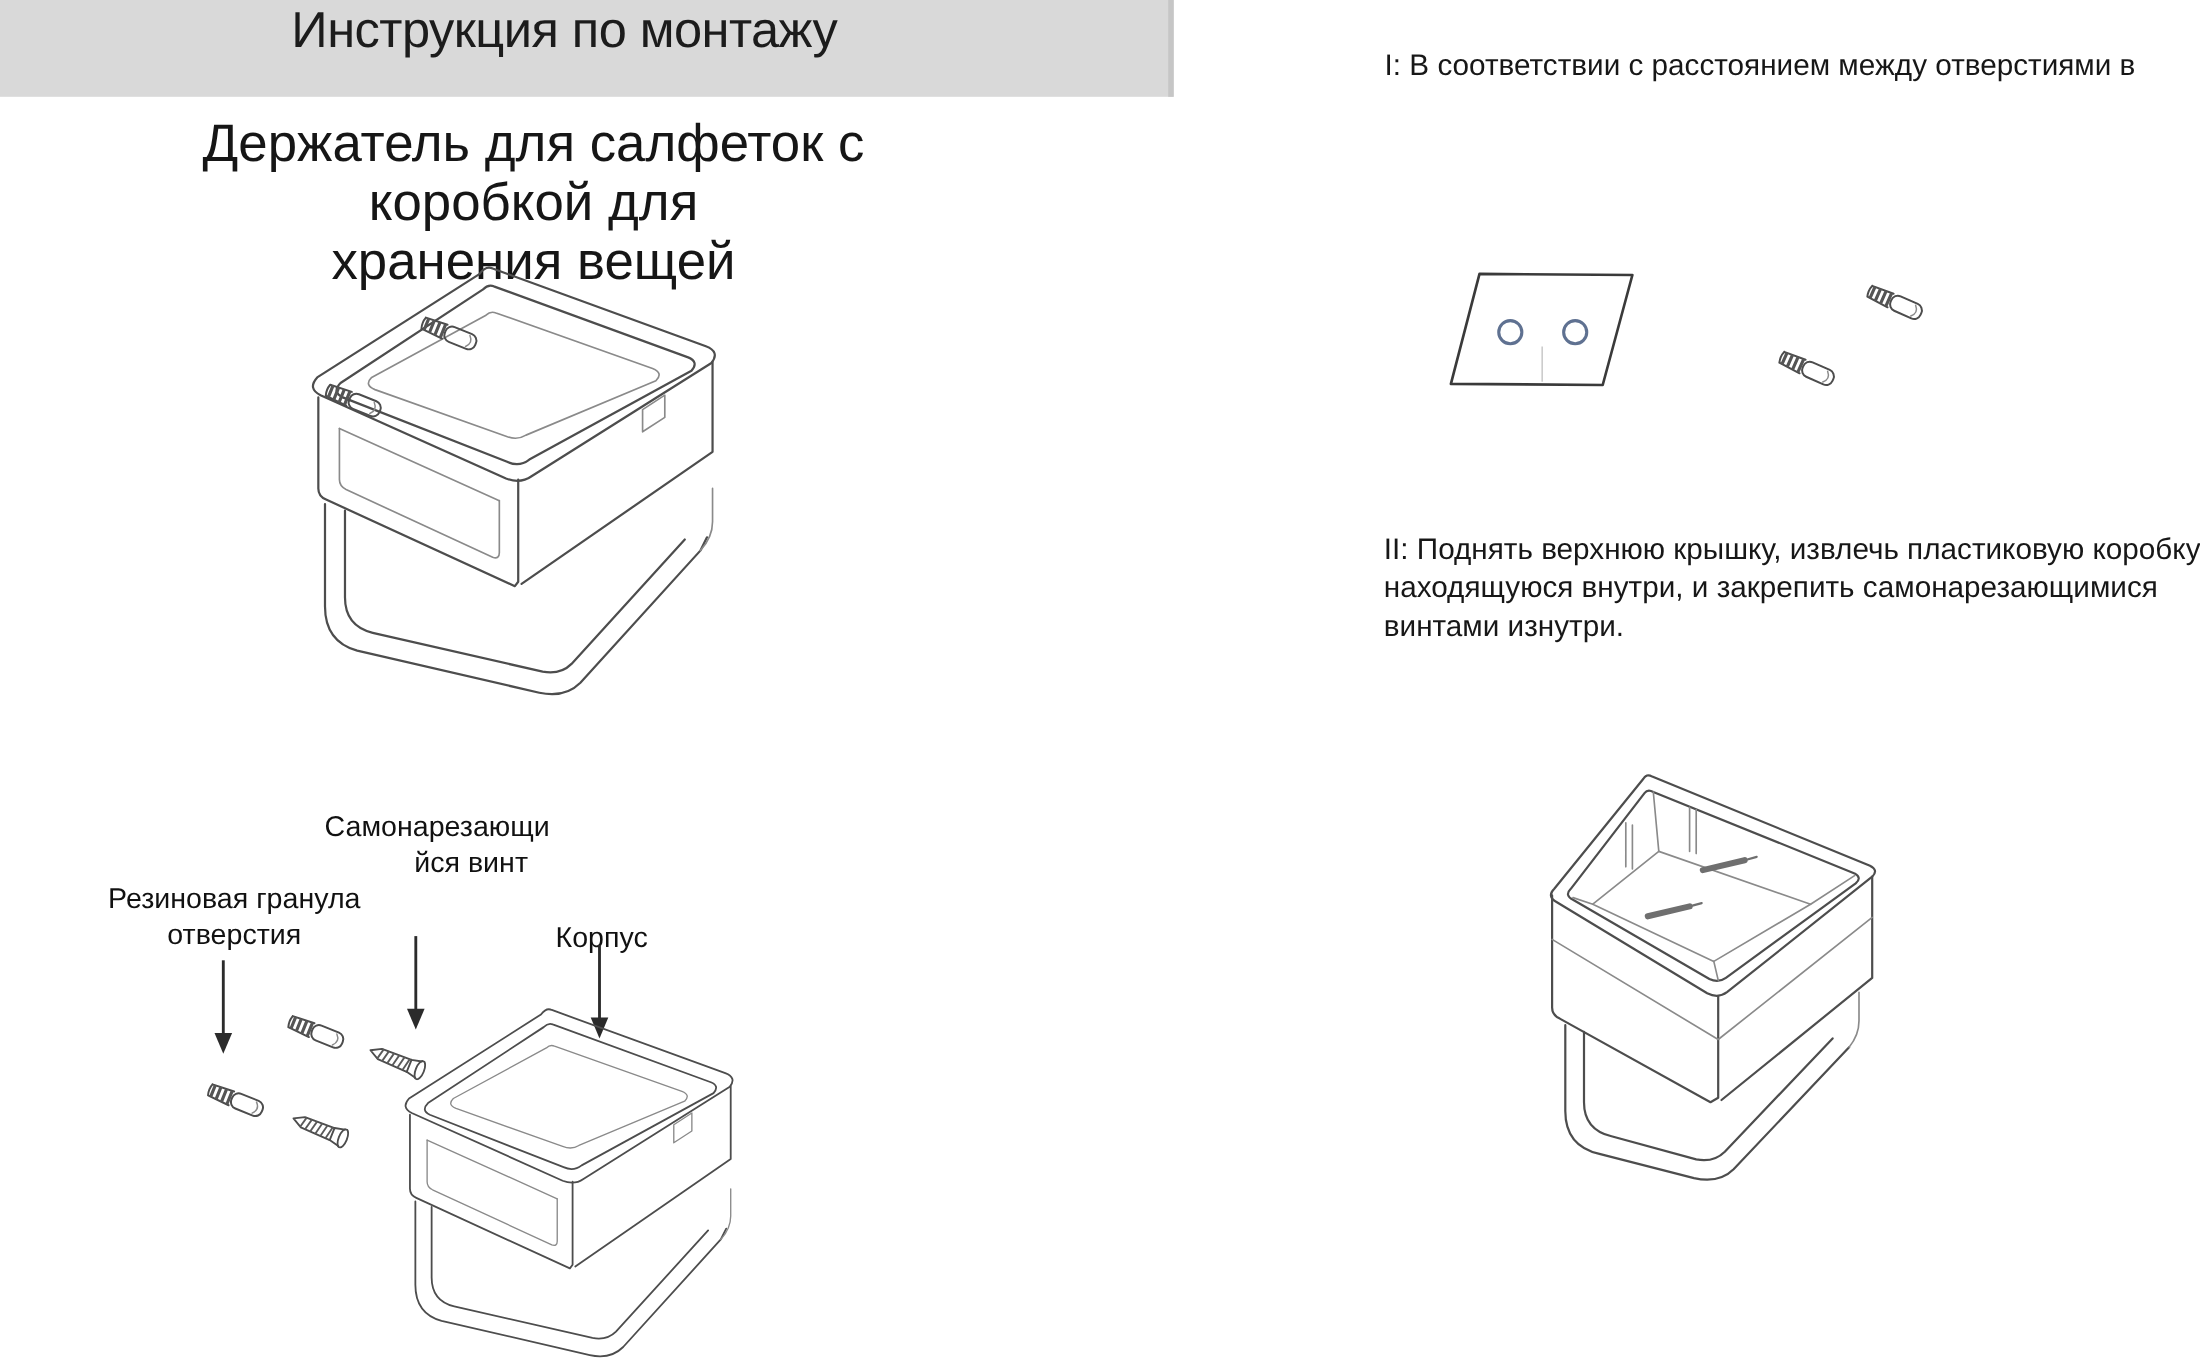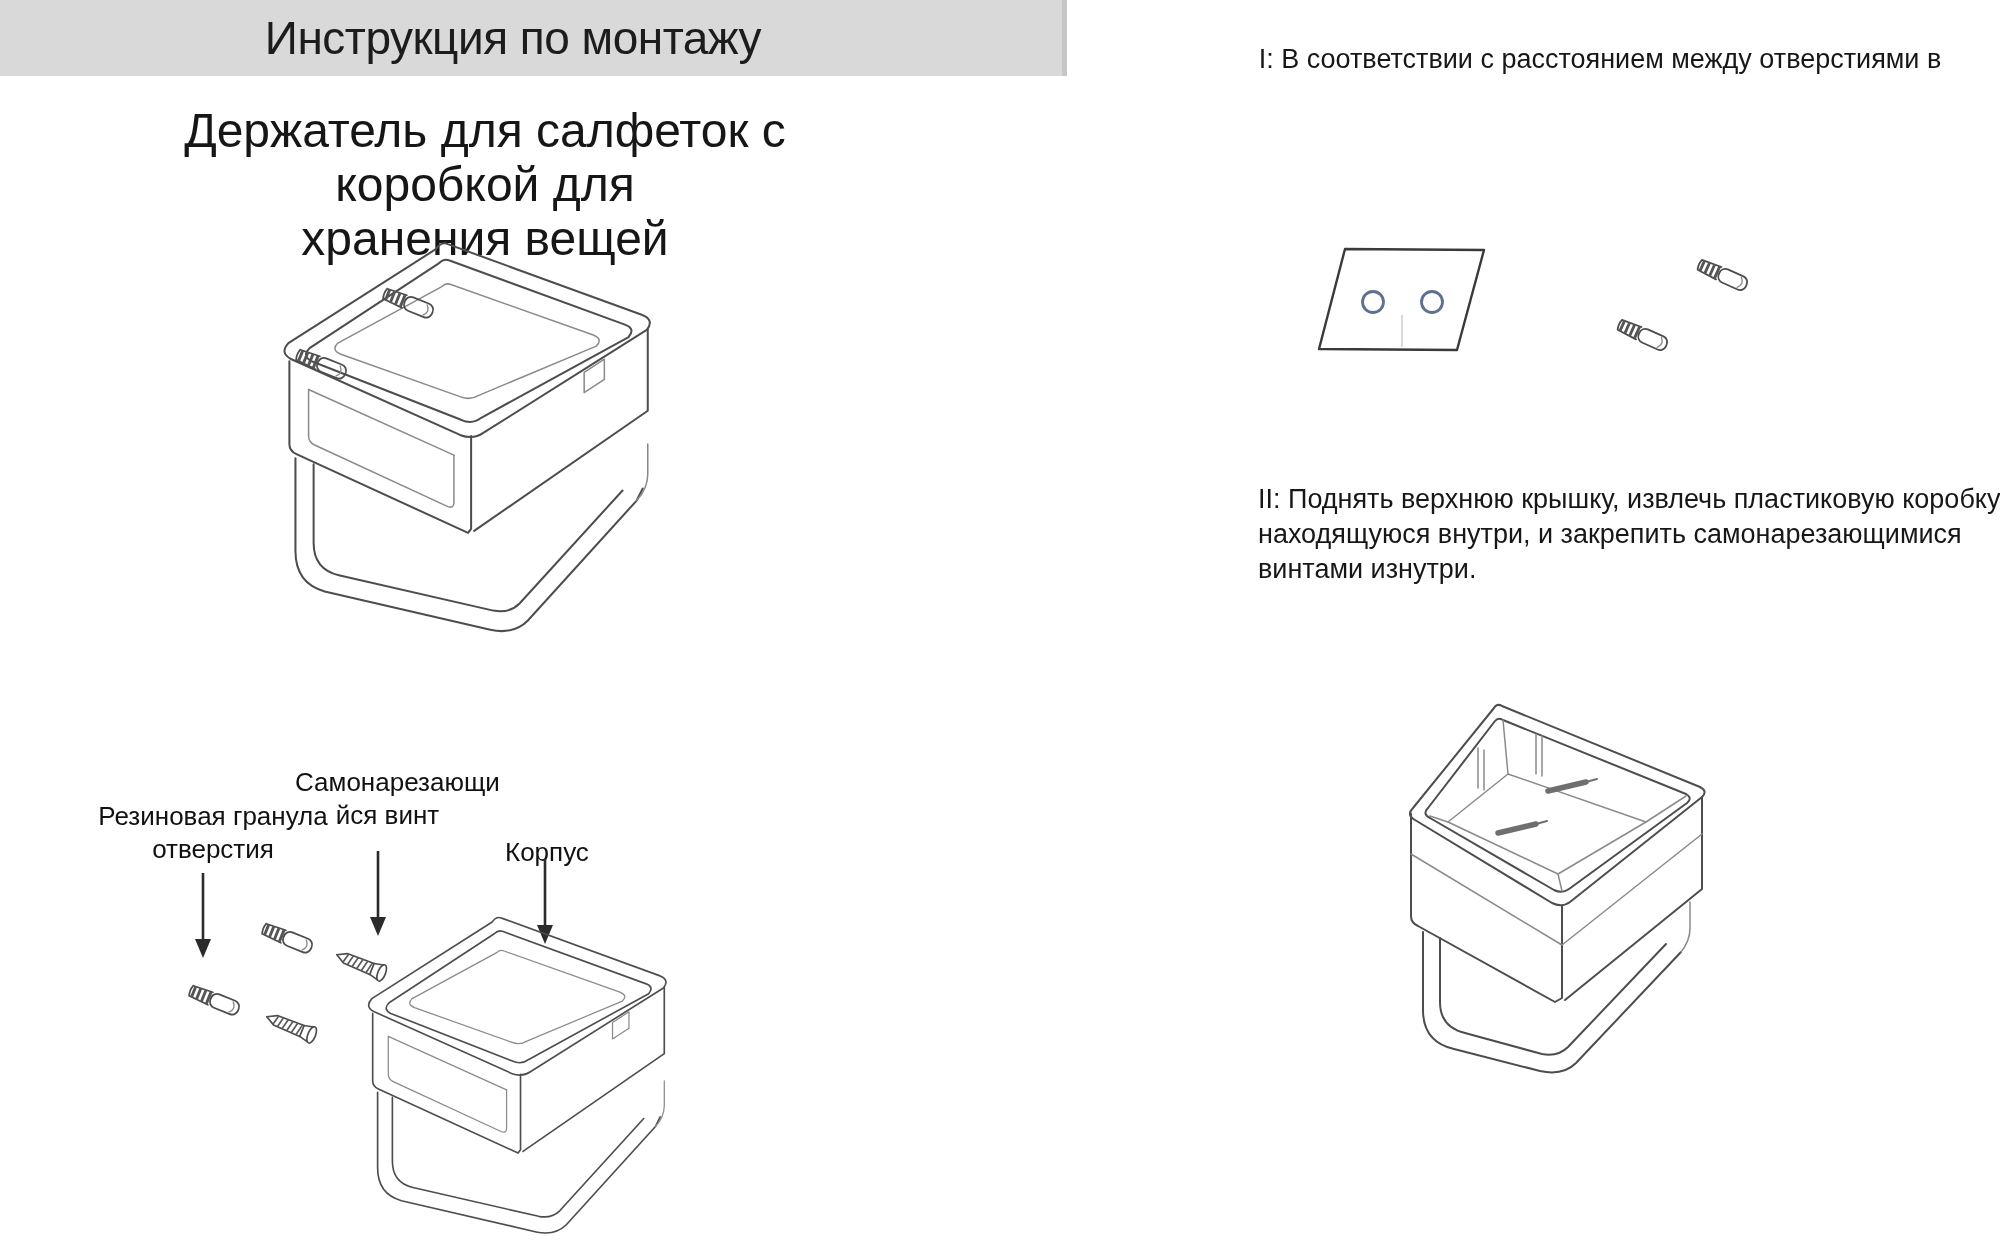--- a/index.html
+++ b/index.html
@@ -6,40 +6,40 @@
   .canvas{
     position:relative;
     width:2000px;height:1247px;
     background:#ffffff;
     font-family:"Liberation Sans", sans-serif;
     color:#1d1d1d;
     overflow:hidden;
   }
   .banner{
     position:absolute;left:0;top:0;
-    width:1067px;height:76px;
+    width:1067px;height:88px;
     background:#d9d9d9;
     border-right:5px solid #c6c6c6;
-    display:flex;align-items:center;justify-content:center;
+    display:flex;justify-content:center;
     padding-right:36px;box-sizing:border-box;
   }
   .banner h1{
     margin:0;font-size:46px;font-weight:400;color:#1c1c1c;letter-spacing:-0.5px;
   }
   .subtitle{
     position:absolute;left:85px;top:104px;width:800px;
     text-align:center;font-size:48px;line-height:1.12;font-weight:400;color:#161616;
   }
   .step{position:absolute;font-size:27px;line-height:35px;color:#171717;}
   .step--one{left:1245px;top:42px;width:710px;text-align:center;}
   .step--two{left:1258px;top:482px;width:745px;text-align:left;}
   .step .line{white-space:nowrap;}
   .diagram-label{position:absolute;font-size:26px;line-height:33px;color:#111;}
   .label-rubber{left:88px;top:800px;width:250px;text-align:center;}
-  .label-screw{left:295px;top:766px;width:185px;text-align:center;}
+  .label-screw{left:295px;top:735px;width:185px;text-align:right;}
   .label-body{left:505px;top:836px;width:130px;text-align:left;}
   svg.fig{position:absolute;overflow:visible;}
   #fig-assembled{left:240px;top:222px;width:440px;height:430px;}
   #fig-exploded{left:50px;top:845px;width:730px;height:402px;}
   #fig-plate{left:1300px;top:235px;width:480px;height:135px;}
   #fig-openbox{left:1390px;top:690px;width:370px;height:420px;}
   .art{stroke:#4d4d4d;fill:none;stroke-width:2;stroke-linecap:round;stroke-linejoin:round;}
   .art-light{stroke:#8a8a8a;fill:none;stroke-width:1.5;stroke-linecap:round;stroke-linejoin:round;}
   .arrow-line{stroke:#2b2b2b;stroke-width:2.6;fill:none;}
   .arrow-head{fill:#2b2b2b;stroke:none;}

